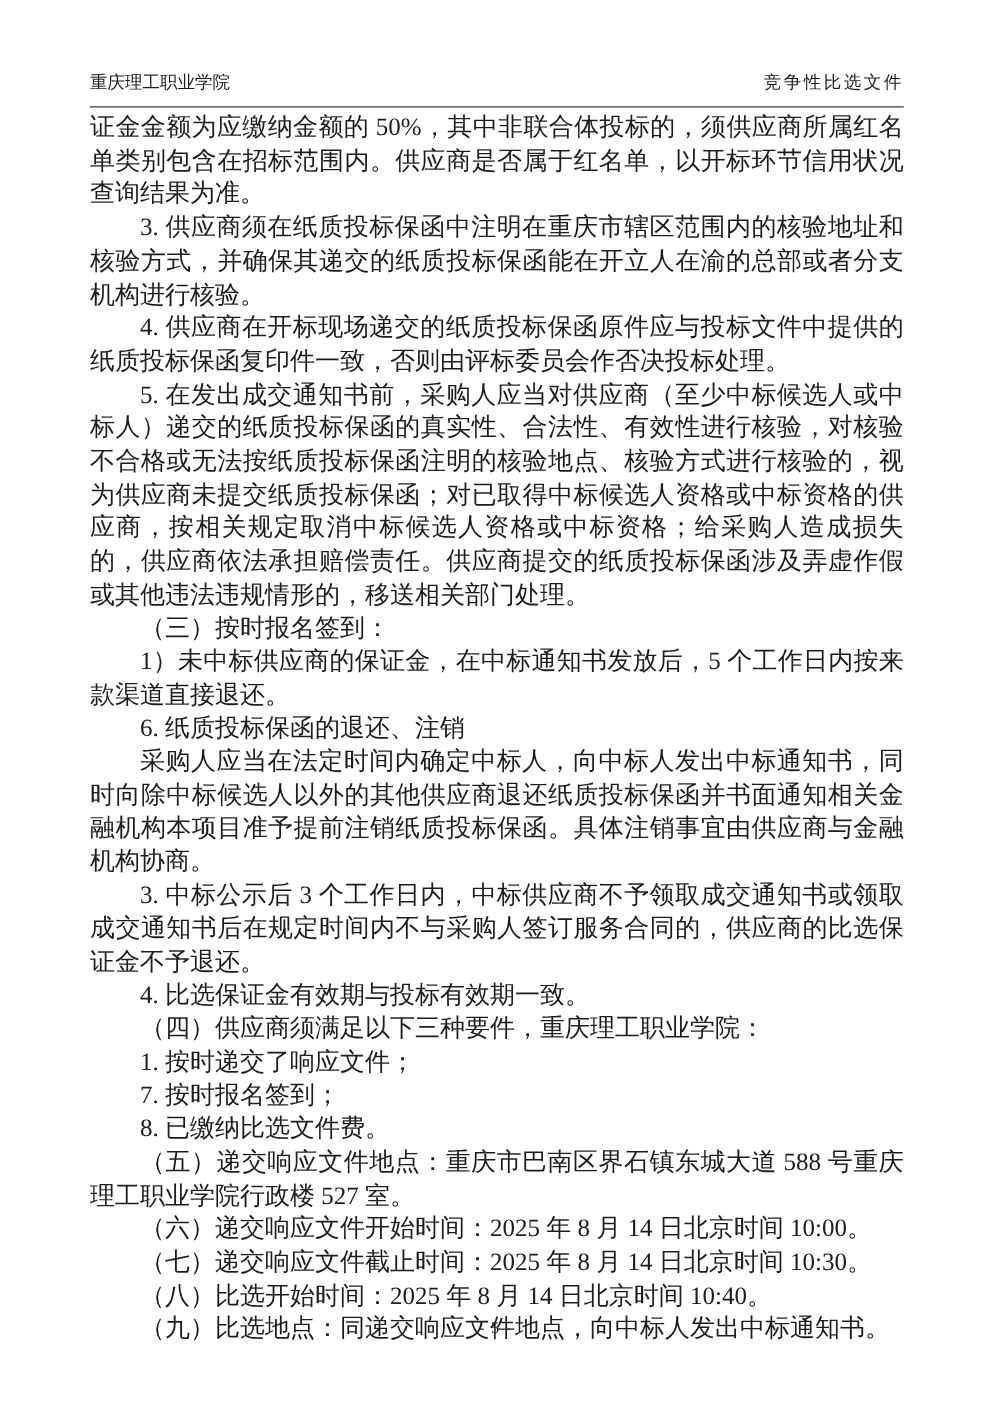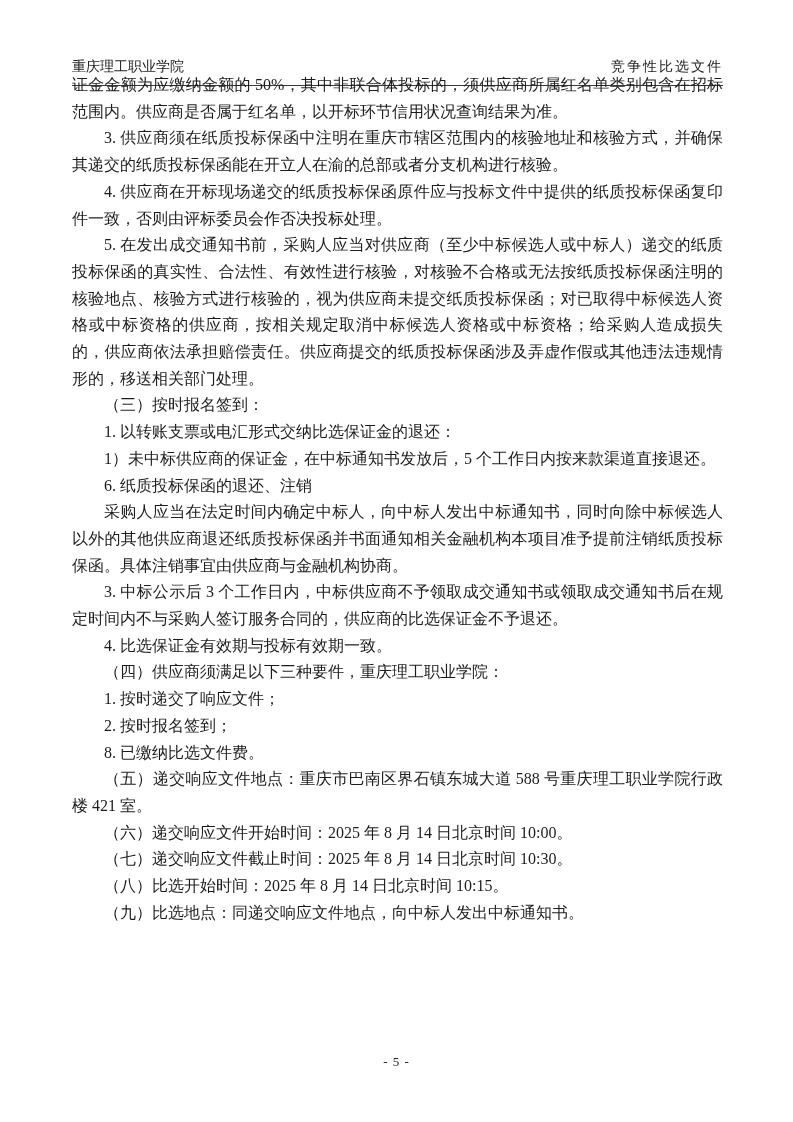--- a/index.html
+++ b/index.html
@@ -36,22 +36,22 @@
     left: 72px;
     width: 651px;
     top: 85px;
     height: 0;
     border-top: 1.6px solid #3b3b3b;
   }
   .body-text {
     position: absolute;
     left: 72px;
     width: 651px;
-    top: 72px;
-    font-size: 16px;
+    top: 89px;
+    font-size: 20px;
     line-height: 26.7px;
     text-align: justify;
   }
   .body-text p {
     margin: 0;
     padding: 0;
     text-indent: 2em;
   }
   .body-text p.cont {
     text-indent: 0;
@@ -78,34 +78,33 @@
   </div>
 
   <div class="header-rule"></div>
 
   <div class="body-text">
     <p class="cont">证金金额为应缴纳金额的 50%，其中非联合体投标的，须供应商所属红名单类别包含在招标范围内。供应商是否属于红名单，以开标环节信用状况查询结果为准。</p>
     <p>3. 供应商须在纸质投标保函中注明在重庆市辖区范围内的核验地址和核验方式，并确保其递交的纸质投标保函能在开立人在渝的总部或者分支机构进行核验。</p>
     <p>4. 供应商在开标现场递交的纸质投标保函原件应与投标文件中提供的纸质投标保函复印件一致，否则由评标委员会作否决投标处理。</p>
     <p>5. 在发出成交通知书前，采购人应当对供应商（至少中标候选人或中标人）递交的纸质投标保函的真实性、合法性、有效性进行核验，对核验不合格或无法按纸质投标保函注明的核验地点、核验方式进行核验的，视为供应商未提交纸质投标保函；对已取得中标候选人资格或中标资格的供应商，按相关规定取消中标候选人资格或中标资格；给采购人造成损失的，供应商依法承担赔偿责任。供应商提交的纸质投标保函涉及弄虚作假或其他违法违规情形的，移送相关部门处理。</p>
     <p>（三）按时报名签到：</p>
-    <p>1. 以转账支票或电汇形式交纳比选保证金的退还：</p>
     <p>1）未中标供应商的保证金，在中标通知书发放后，5 个工作日内按来款渠道直接退还。</p>
     <p>6. 纸质投标保函的退还、注销</p>
     <p>采购人应当在法定时间内确定中标人，向中标人发出中标通知书，同时向除中标候选人以外的其他供应商退还纸质投标保函并书面通知相关金融机构本项目准予提前注销纸质投标保函。具体注销事宜由供应商与金融机构协商。</p>
     <p>3. 中标公示后 3 个工作日内，中标供应商不予领取成交通知书或领取成交通知书后在规定时间内不与采购人签订服务合同的，供应商的比选保证金不予退还。</p>
     <p>4. 比选保证金有效期与投标有效期一致。</p>
     <p>（四）供应商须满足以下三种要件，重庆理工职业学院：</p>
     <p>1. 按时递交了响应文件；</p>
-    <p>2. 按时报名签到；</p>
+    <p>7. 按时报名签到；</p>
     <p>8. 已缴纳比选文件费。</p>
-    <p>（五）递交响应文件地点：重庆市巴南区界石镇东城大道 588 号重庆理工职业学院行政楼 421 室。</p>
+    <p>（五）递交响应文件地点：重庆市巴南区界石镇东城大道 588 号重庆理工职业学院行政楼 527 室。</p>
     <p>（六）递交响应文件开始时间：2025 年 8 月 14 日北京时间 10:00。</p>
     <p>（七）递交响应文件截止时间：2025 年 8 月 14 日北京时间 10:30。</p>
-    <p>（八）比选开始时间：2025 年 8 月 14 日北京时间 10:15。</p>
+    <p>（八）比选开始时间：2025 年 8 月 14 日北京时间 10:40。</p>
     <p>（九）比选地点：同递交响应文件地点，向中标人发出中标通知书。</p>
   </div>
 
   <div class="footer">
     <span>- 5 -</span>
   </div>
 
 </div>
 
 </body></html>

